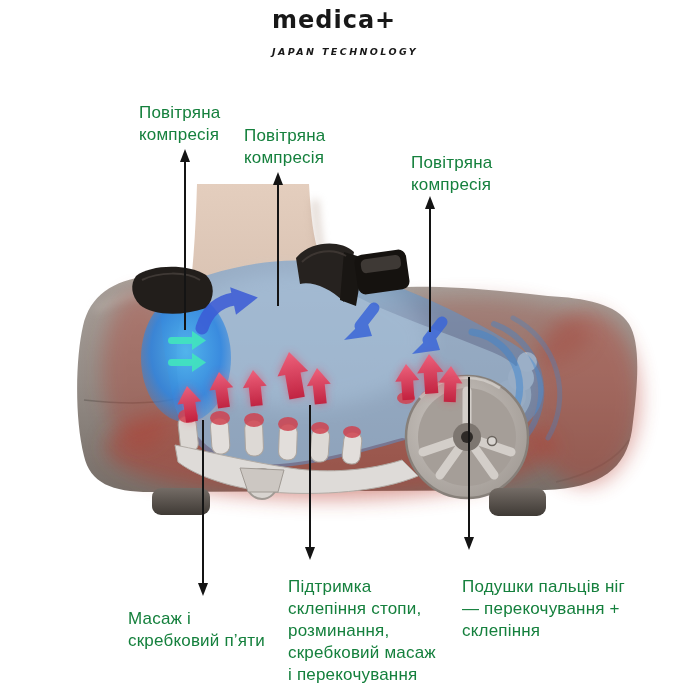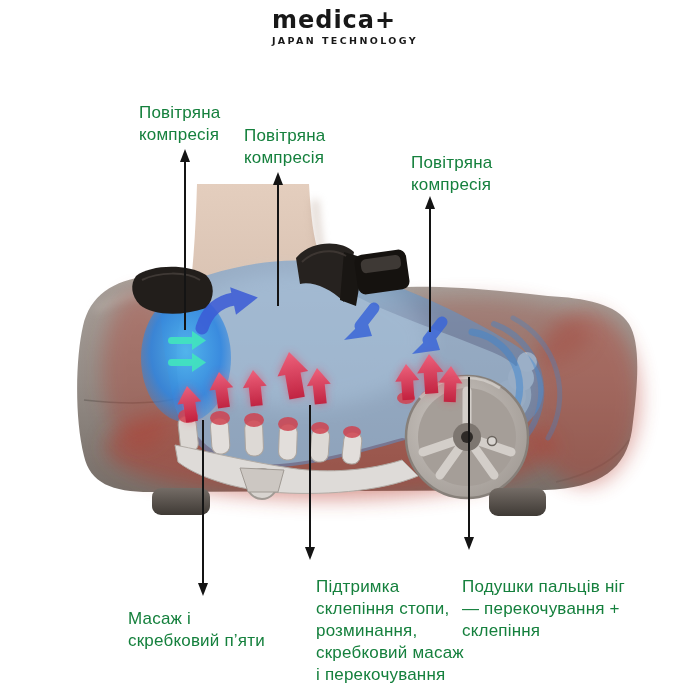--- a/index.html
+++ b/index.html
@@ -7,21 +7,21 @@
     width:700px;height:700px;position:relative;background:#ffffff;
     font-family:"Liberation Sans",sans-serif;overflow:hidden;
   }
   .logo{position:absolute;top:8px;left:50%;transform:translateX(-50%);}
   .brand{
     font-family:"DejaVu Sans",sans-serif;font-size:24px;font-weight:700;
     letter-spacing:1px;color:#181818;line-height:1.0;
   }
   .tagline{
     font-family:"DejaVu Sans",sans-serif;font-size:9.5px;font-weight:700;
-    letter-spacing:2.4px;color:#181818;text-align:center;margin-top:3px;padding-right:10px;
+    letter-spacing:2.4px;color:#181818;text-align:center;margin-top:14px;padding-right:10px;font-style:italic;
   }
   .label{
     position:absolute;font-size:17px;line-height:22px;color:#15803d;
     white-space:pre-line;letter-spacing:0.2px;
   }
   #scene{position:absolute;left:0;top:0;}
 </style>
 </head>
 <body>
 
@@ -260,21 +260,21 @@
 
 <div class="label" style="left:244px;top:125px;">Повітряна
 компресія</div>
 
 <div class="label" style="left:411px;top:152px;">Повітряна
 компресія</div>
 
 <div class="label" style="left:128px;top:608px;">Масаж і
 скребковий п’яти</div>
 
-<div class="label" style="left:288px;top:576px;margin-left:28px;">Підтримка
+<div class="label" style="left:288px;top:576px;">Підтримка
 склепіння стопи,
 розминання,
 скребковий масаж
 і перекочування</div>
 
 <div class="label" style="left:462px;top:576px;">Подушки пальців ніг
 — перекочування +
 склепіння</div>
 
 </body></html>

